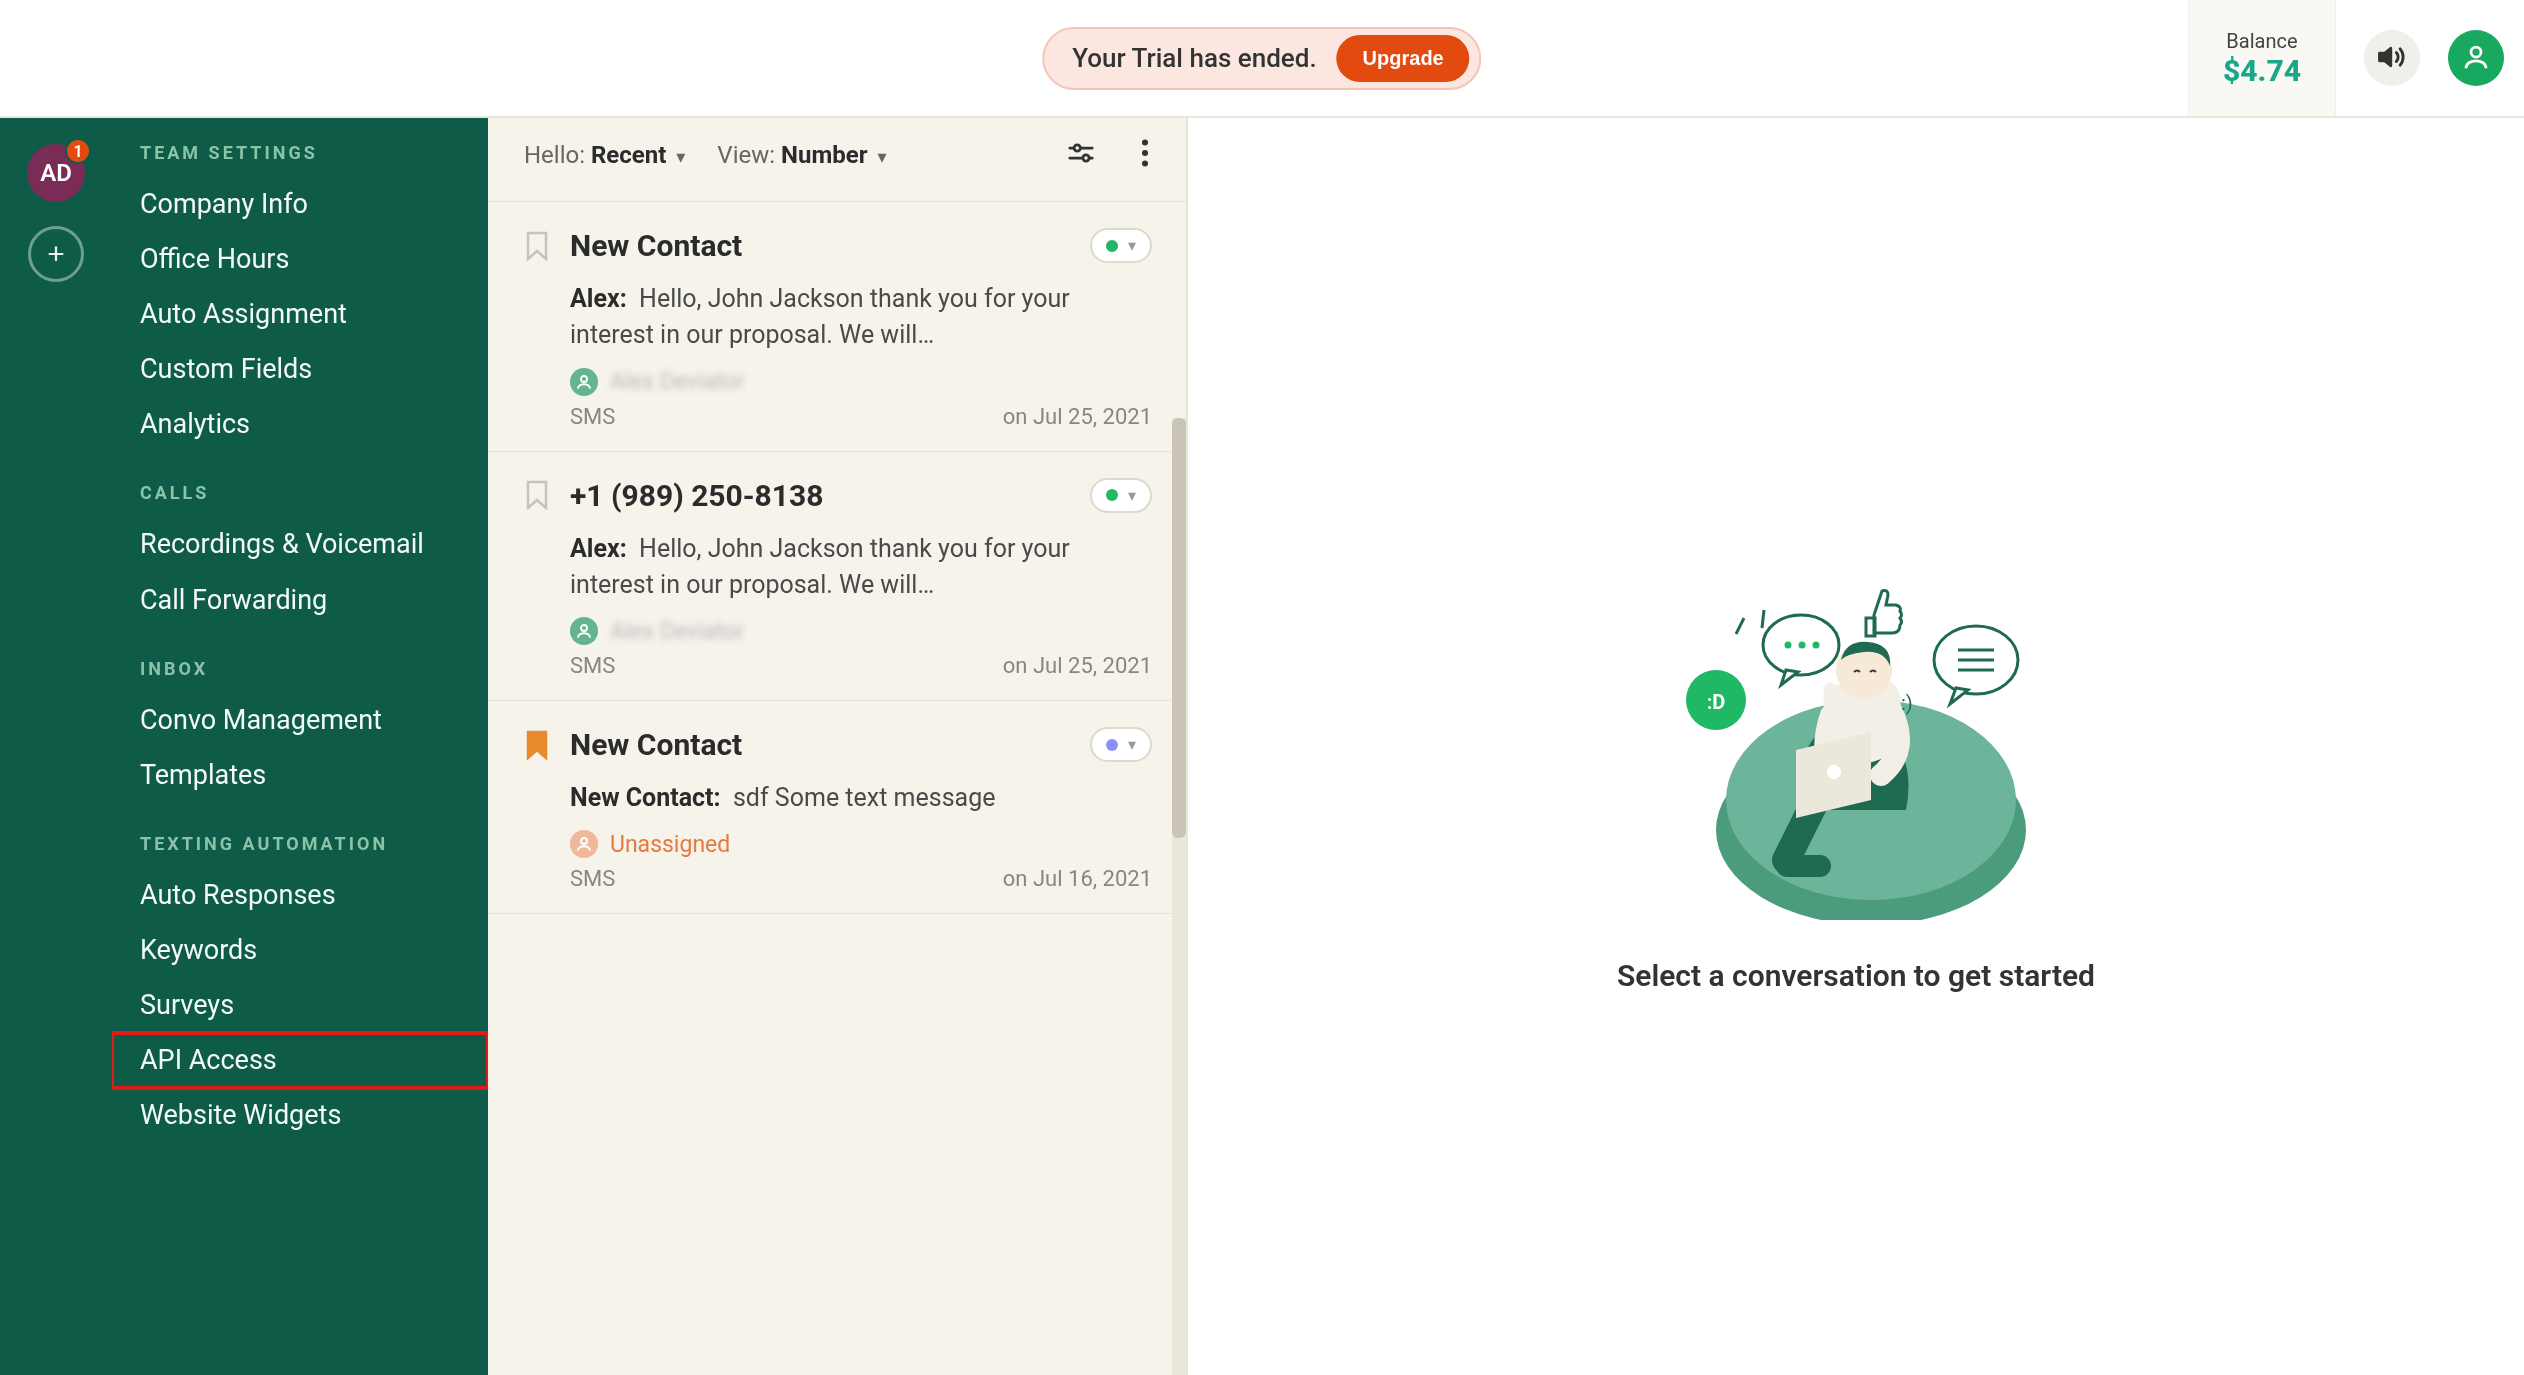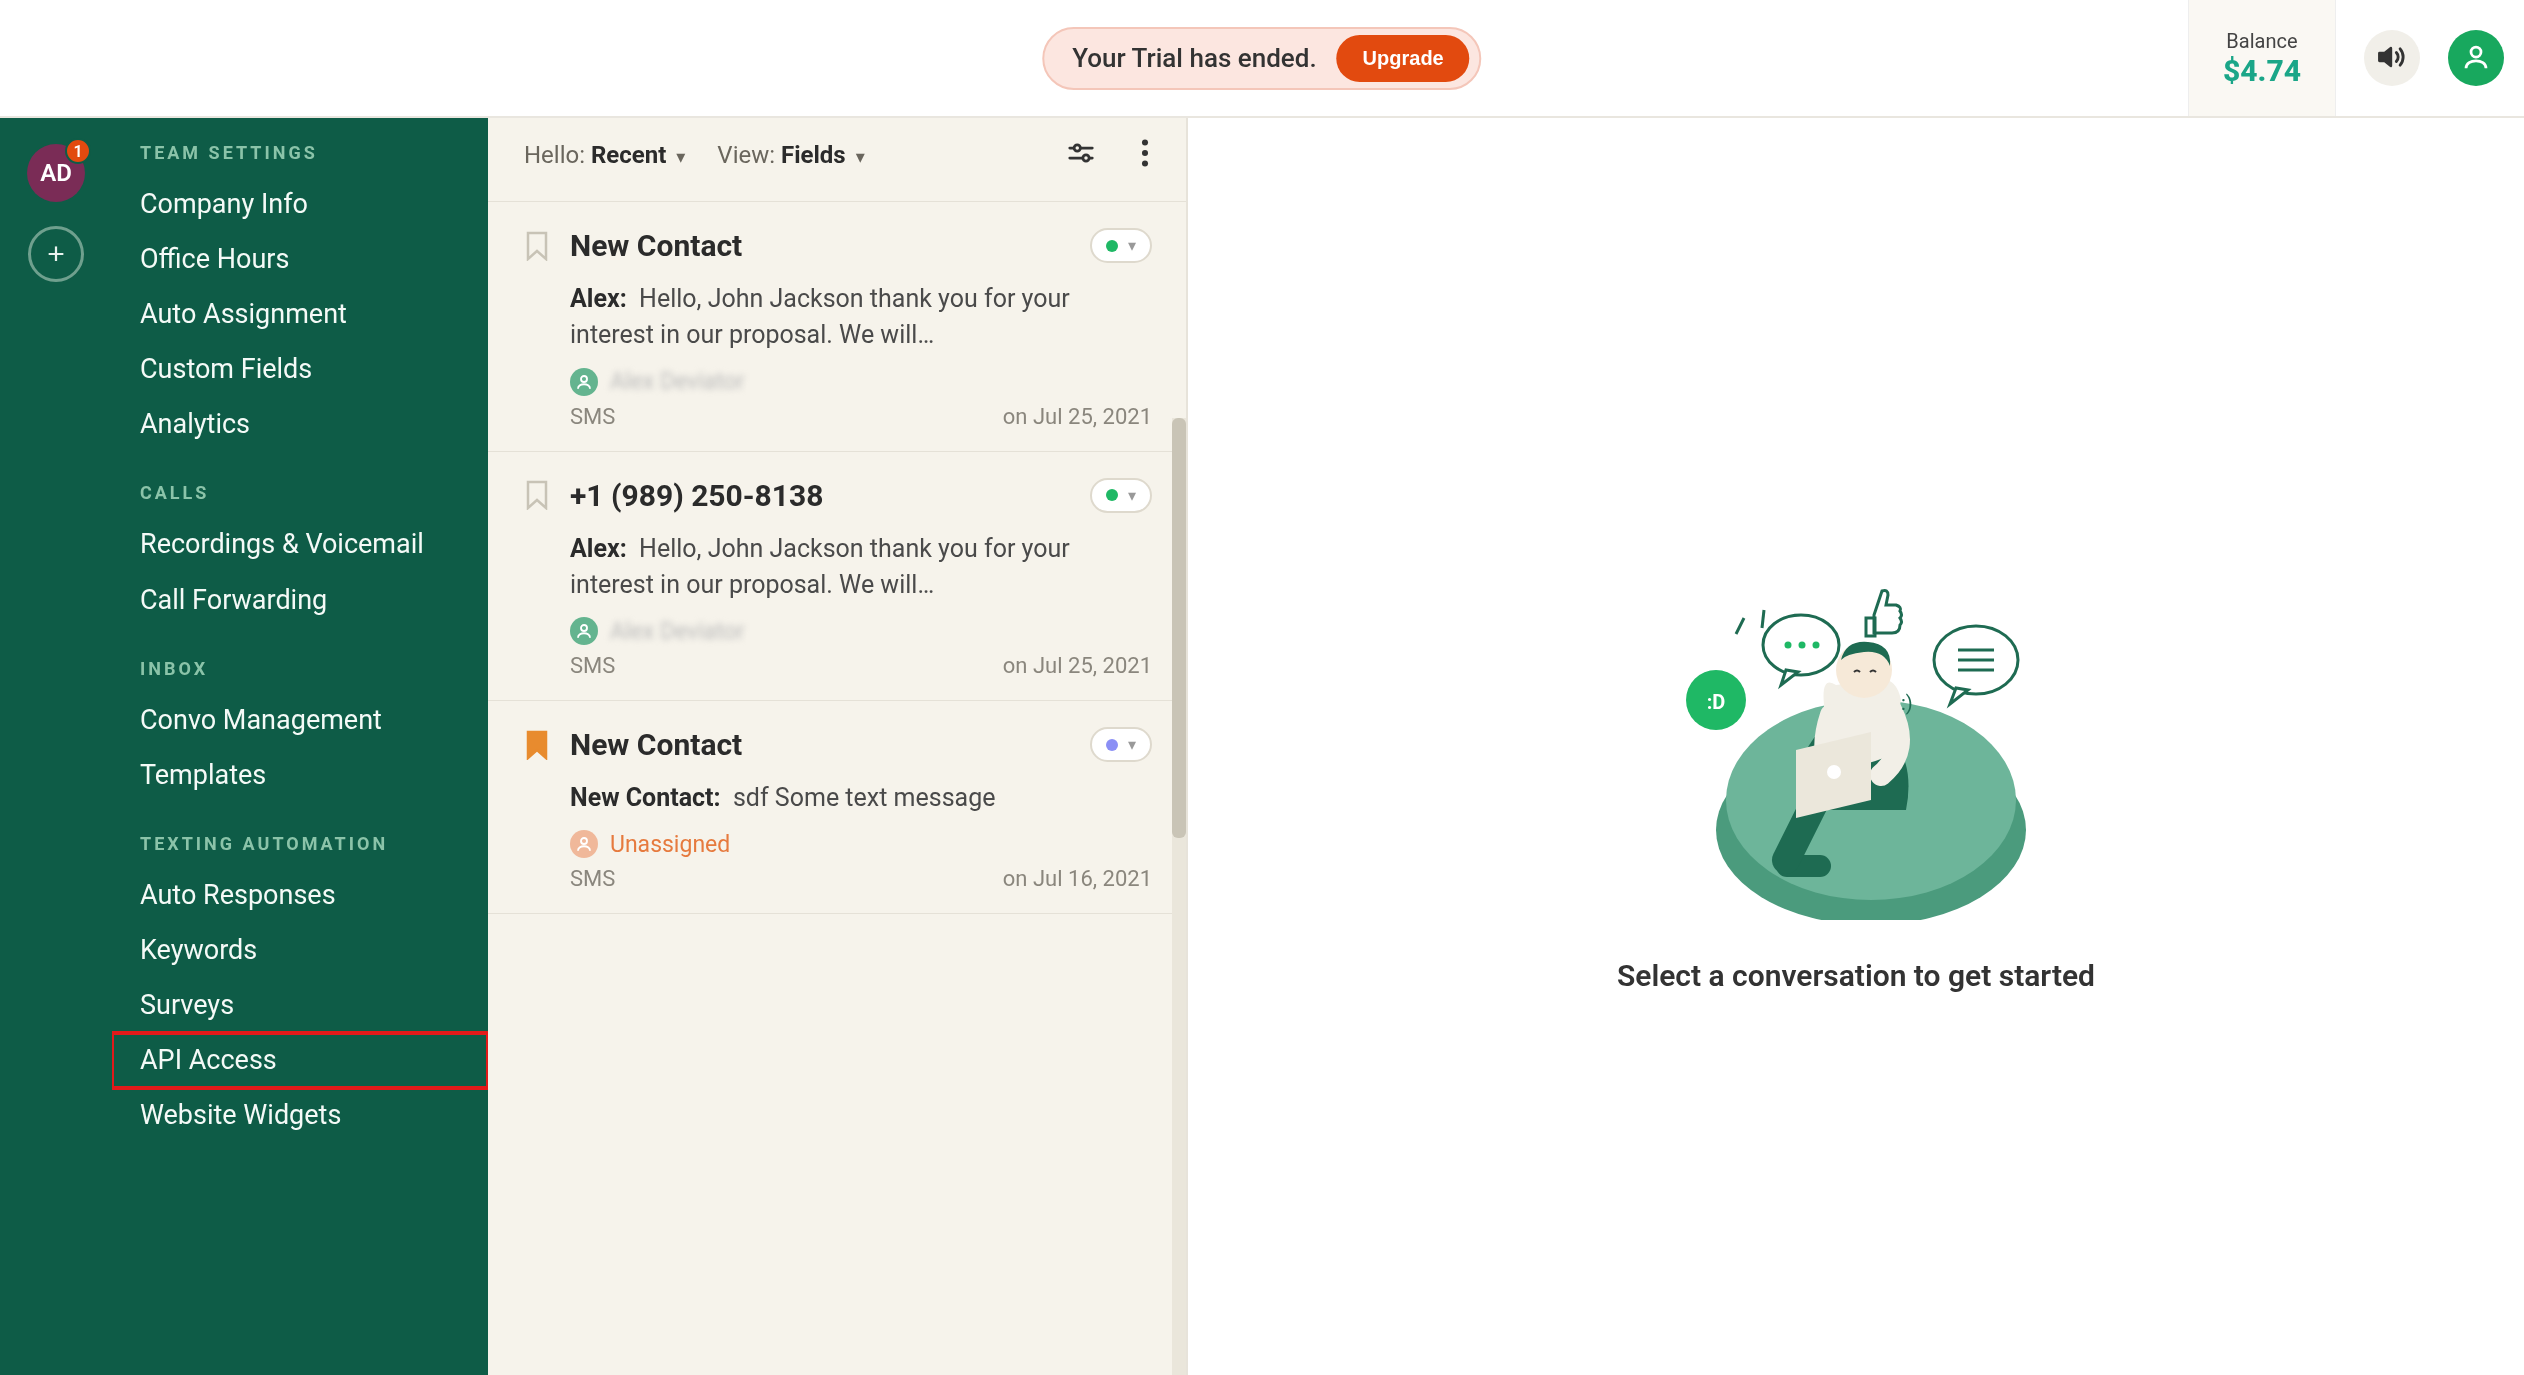--- a/index.html
+++ b/index.html
@@ -319,21 +319,21 @@
   <div class="inbox-col">
 
     <div class="inbox-tools">
       <div>
         <span class="label-part">Hello:</span>
         <span class="val-part">Recent</span>
         <span class="chev">▾</span>
       </div>
       <div>
         <span class="label-part">View:</span>
-        <span class="val-part">Fields</span>
+        <span class="val-part">Number</span>
         <span class="chev">▾</span>
       </div>
       <div class="spacer"></div>
       <button class="tool-icon-btn">
         <span>
           <svg width="30" height="30" viewBox="0 0 24 24" fill="none" stroke="#333" stroke-width="2.2" stroke-linecap="round">
             <line x1="3" y1="8" x2="21" y2="8"></line>
               <circle cx="9" cy="8" r="2.5" fill="#f6f3eb"></circle>
             <line x1="3" y1="16" x2="21" y2="16"></line>
               <circle cx="16" cy="16" r="2.5" fill="#f6f3eb"></circle>

